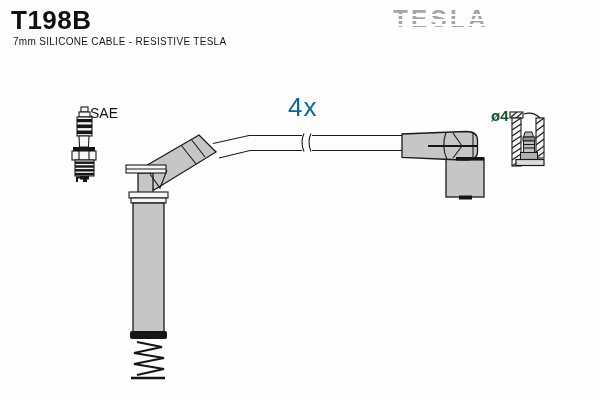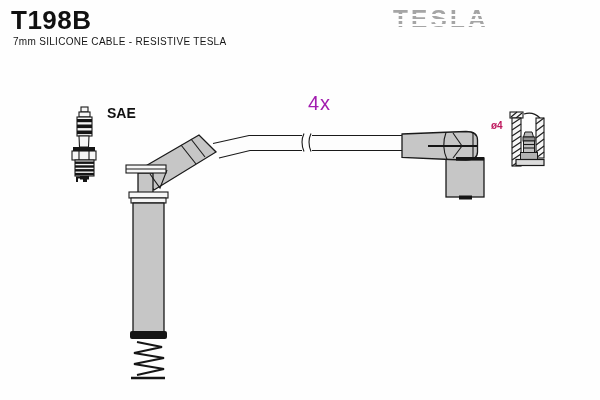--- a/index.html
+++ b/index.html
@@ -19,30 +19,30 @@
     position:absolute;left:393px;top:8px;height:24px;
     font-size:23px;font-weight:bold;color:#a5a5a5;
     letter-spacing:3px;transform:scaleX(1.06);transform-origin:left top;
     line-height:22px;
   }
   .brand .stripe{
     position:absolute;left:-2px;width:110px;height:2px;background:#fefefe;
   }
   .stripe.s1{top:6px}.stripe.s2{top:11px}.stripe.s3{top:16px}
   .qty-label{
-    position:absolute;left:308px;top:92px;
-    font-size:20px;color:#a21caf;letter-spacing:1px;
+    position:absolute;left:288px;top:92px;
+    font-size:26px;color:#0369a1;letter-spacing:1px;
   }
   .sae-label{
-    position:absolute;left:107px;top:105px;
-    font-size:14px;font-weight:bold;color:#111;
+    position:absolute;left:90px;top:105px;
+    font-size:14px;font-weight:normal;color:#111;
   }
   .dia-label{
-    position:absolute;left:491px;top:120px;
-    font-size:10px;font-weight:600;color:#be185d;
+    position:absolute;left:491px;top:107px;
+    font-size:15px;font-weight:600;color:#14532d;
   }
   svg{position:absolute;left:0;top:0;}
   .boot{fill:#c6c6c6;stroke:#1a1a1a;stroke-width:1.3;}
   .white-part{fill:#f6f6f6;stroke:#1a1a1a;stroke-width:1.1;}
   .dark{fill:#151515;stroke:none;}
   .ln{stroke:#1a1a1a;fill:none;stroke-width:1.1;}
   .ln2{stroke:#151515;fill:none;stroke-width:2;}
   .cable-fill{fill:#fdfdfd;stroke:none;}
 </style>
 </head>

